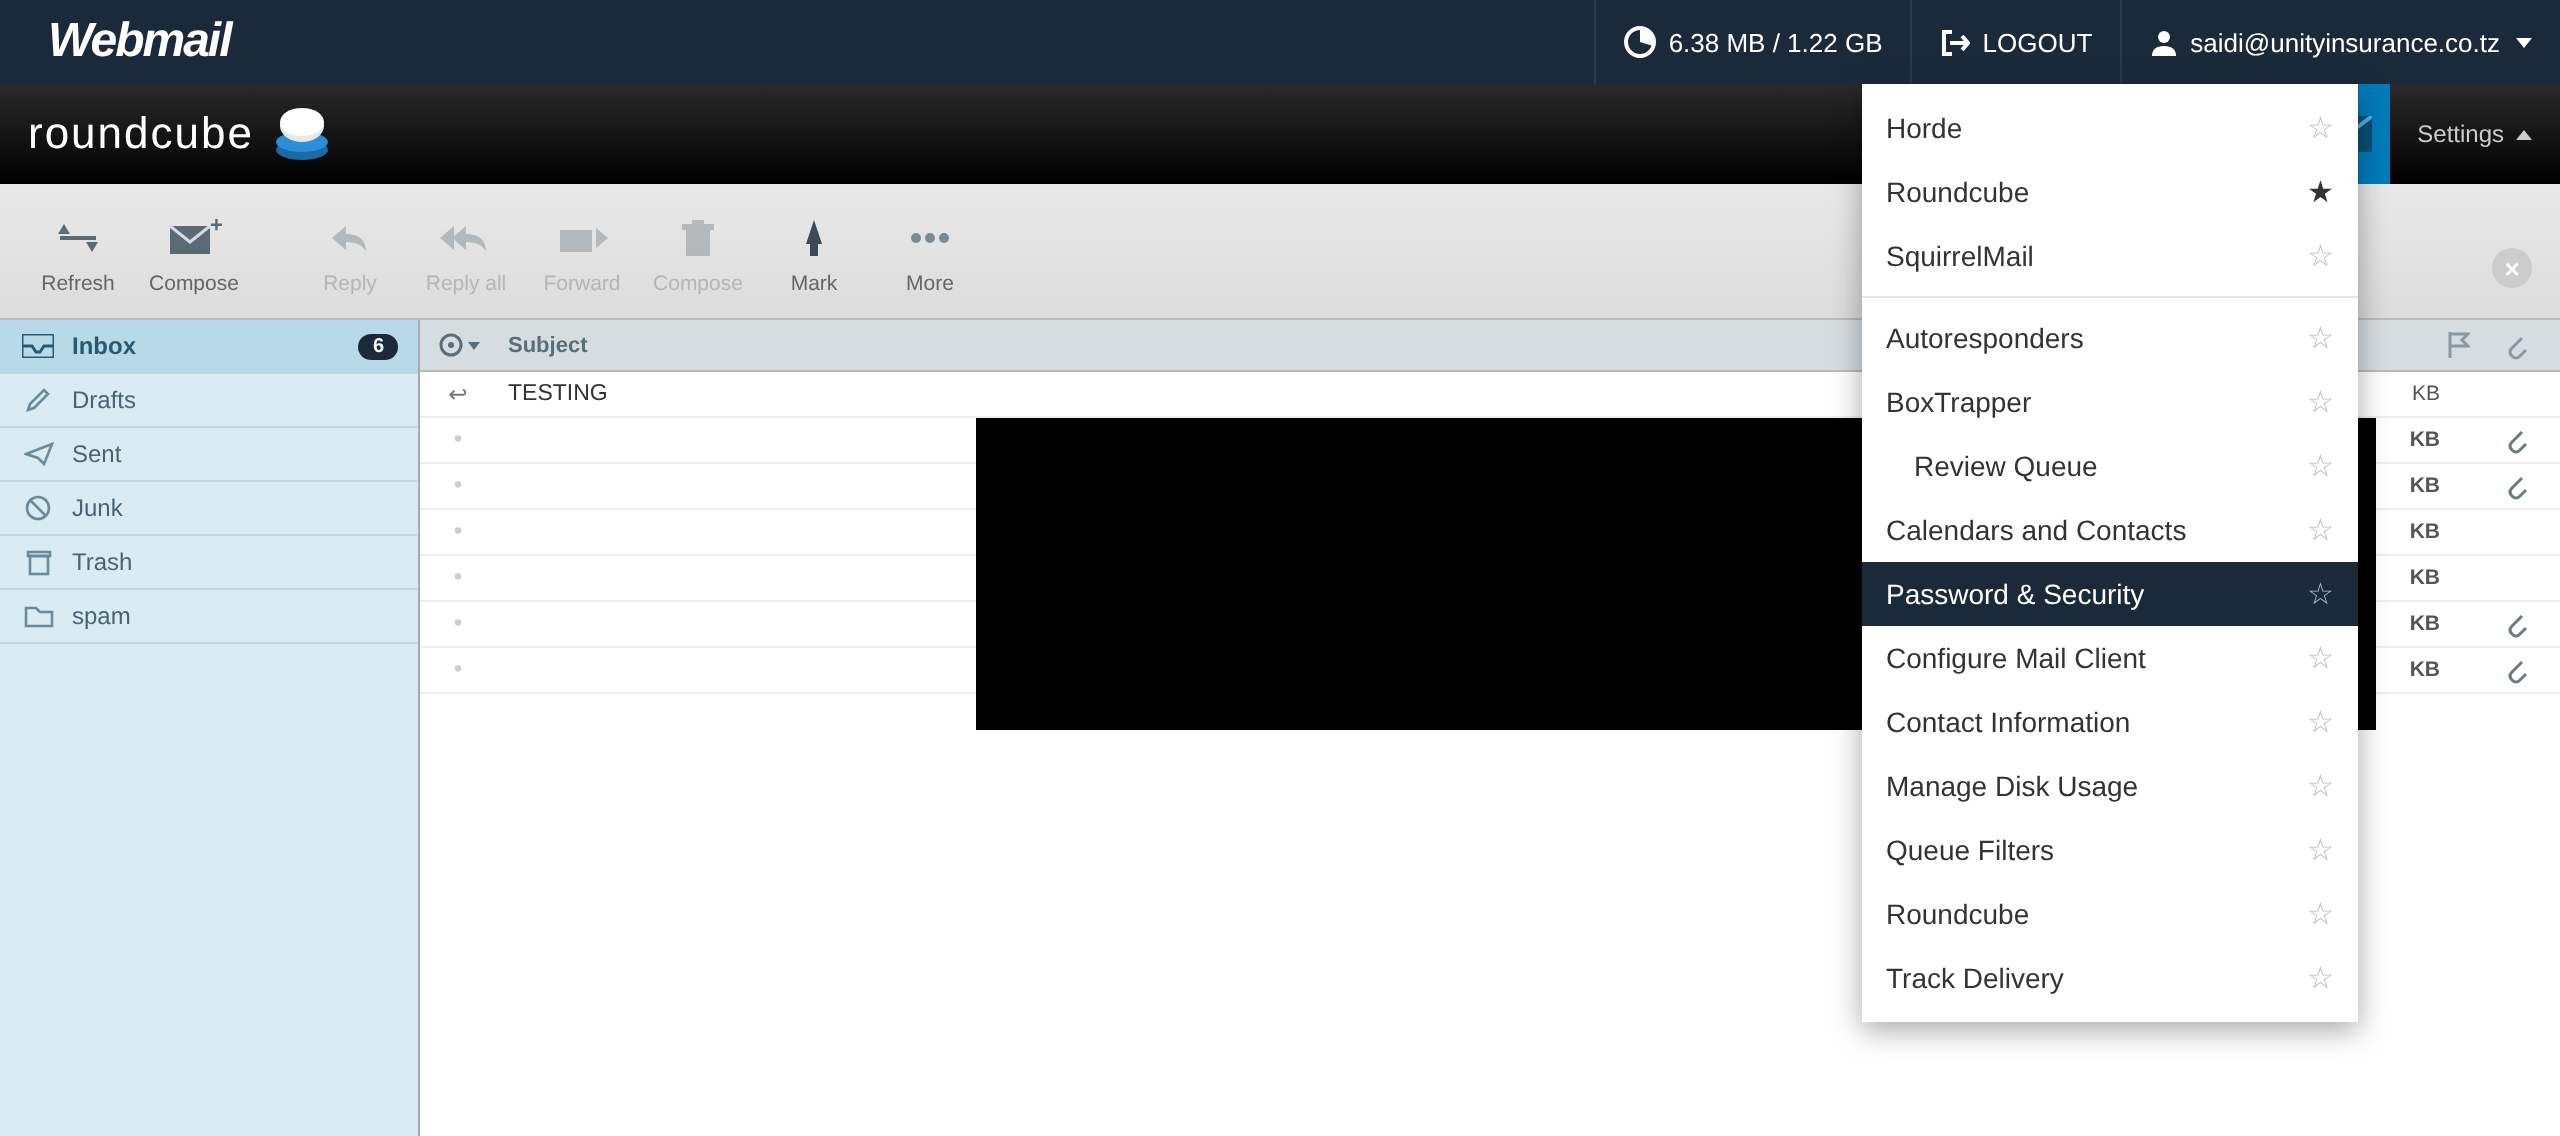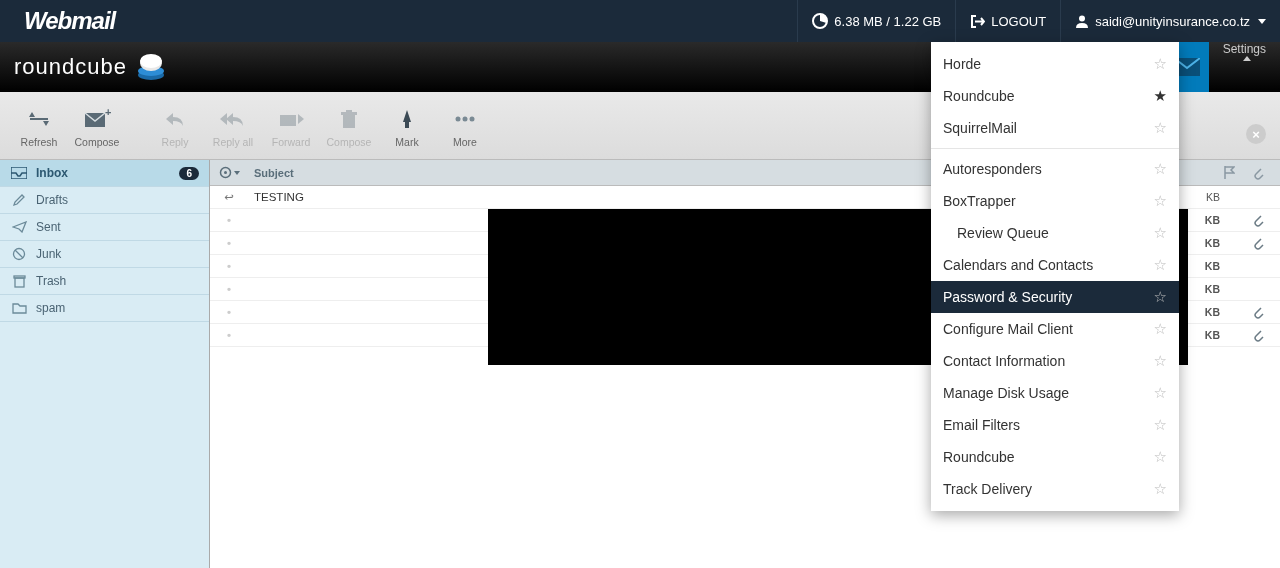--- a/index.html
+++ b/index.html
@@ -12,21 +12,21 @@
 .topbar-item { display: flex; align-items: center; padding: 0 14px; height: 42px; border-left: 1px solid #2a3b4d; font-size: 13px; cursor: pointer; }
 .topbar-item svg, .topbar-item .caret { margin-right: 6px; }
 .caret-down { width: 0; height: 0; border-left: 4px solid transparent; border-right: 4px solid transparent; border-top: 5px solid #fff; margin-left: 8px; }
 
 
 .rc-header { background: linear-gradient(#2a2a2a, #000); height: 50px; display: flex; align-items: center; padding-left: 14px; position: relative; }
 .rc-brand { color: #fff; font-size: 22px; font-weight: 400; letter-spacing: 1px; display: flex; align-items: center; }
 .rc-brand svg { margin-left: 6px; }
 .rc-header-right { position: absolute; right: 0; top: 0; height: 50px; display: flex; align-items: center; }
 .rc-mailicon { background: #027bbb; width: 44px; height: 50px; display: flex; align-items: center; justify-content: center; }
-.rc-settings { color: #ccc; padding: 0 14px; font-size: 12px; height: 50px; display: flex; align-items: center; cursor: pointer; flex-direction: column; }
+.rc-settings { color: #ccc; padding: 0 14px; font-size: 12px; height: 50px; display: flex; align-items: center; cursor: pointer; }
 .rc-settings .tri { width: 0; height: 0; border-left: 4px solid transparent; border-right: 4px solid transparent; border-bottom: 5px solid #ccc; margin-left: 6px; }
 
 
 .toolbar { height: 68px; background: linear-gradient(#e9e9e9, #dcdcdc); border-bottom: 1px solid #bbb; display: flex; align-items: center; padding-left: 10px; position: relative; }
 .tool-btn { width: 58px; text-align: center; color: #666; font-size: 10.5px; cursor: pointer; }
 .tool-btn.disabled { color: #b5b5b5; cursor: default; }
 .tool-btn .ticon { height: 30px; display: flex; align-items: center; justify-content: center; margin-bottom: 2px; }
 .tool-btn.disabled svg { opacity: 0.35; }
 .filter-box { position: absolute; right: 14px; top: 30px; display: flex; align-items: center; }
 .filter-select { background: #fff; border: 1px solid #bbb; border-radius: 3px; padding: 4px 20px 4px 8px; font-size: 12px; color: #333; position: relative; }
@@ -440,21 +440,21 @@
       </div>
       <div class="dd-item">
         <span class="dd-label">Contact Information</span>
         <span class="dd-star">☆</span>
       </div>
       <div class="dd-item">
         <span class="dd-label">Manage Disk Usage</span>
         <span class="dd-star">☆</span>
       </div>
       <div class="dd-item">
-        <span class="dd-label">Email Filters</span>
+        <span class="dd-label">Queue Filters</span>
         <span class="dd-star">☆</span>
       </div>
       <div class="dd-item">
         <span class="dd-label">Roundcube</span>
         <span class="dd-star">☆</span>
       </div>
       <div class="dd-item">
         <span class="dd-label">Track Delivery</span>
         <span class="dd-star">☆</span>
       </div>

